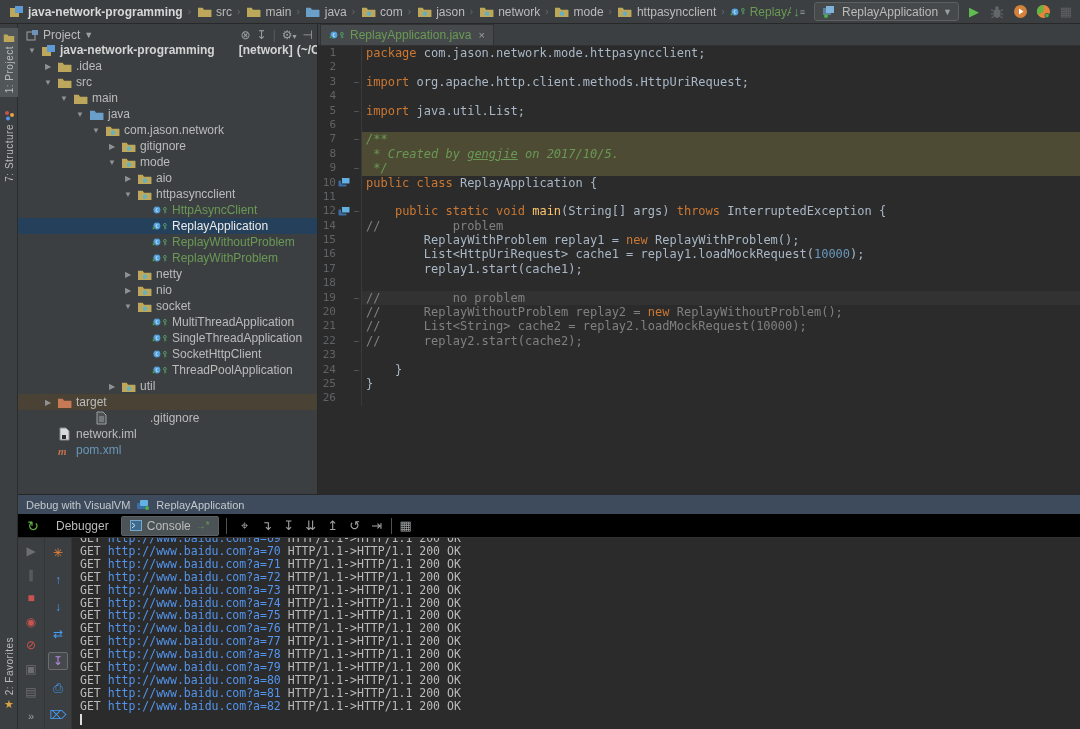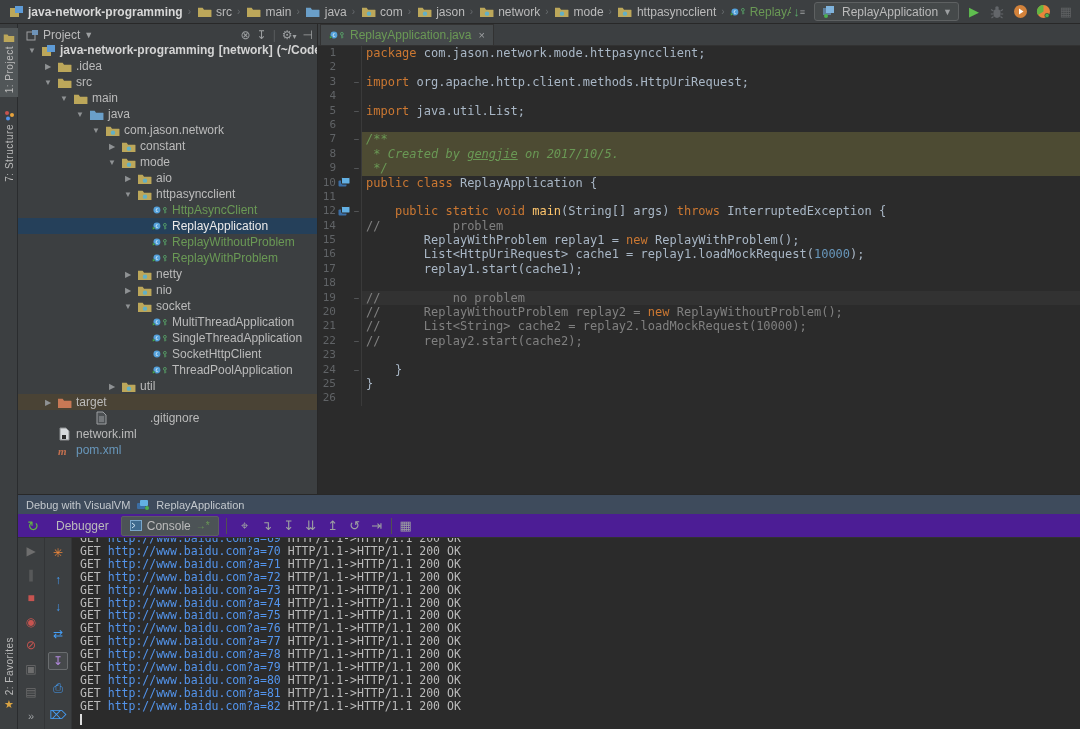--- a/index.html
+++ b/index.html
@@ -32,21 +32,21 @@
   .trow { height:16px; display:flex; align-items:center; white-space:nowrap; font-size:12px; color:#bbbbbb; cursor:default; }
   .trow .arrow { width:16px; text-align:center; font-size:8px; color:#8f9294; flex:none; }
   .trow .ticn { width:16px; height:16px; flex:none; display:flex; align-items:center; justify-content:center; }
   .trow .lbl { padding-left:4px; }
   .trow.selected { background:#25405a; }
   .trow.selected .lbl { color:#eaeaea; }
   .trow.hl { background:#4a4335; }
   .trow.green .lbl { color:#6a9955; }
   .trow.blue .lbl { color:#6897bb; }
   .trow.boldroot .lbl { font-weight:bold; color:#d4d4d4; }
-  .suffix-bold { font-weight:bold; color:#d4d4d4; }
+  .suffix-bold { font-weight:bold; color:#d4d4d4;margin-left:20px; }
   .suffix-path { color:#6b6e70; font-weight:normal; }
   .keyicn { margin-left:1px; }
   
   #editor { left:317px; top:24px; width:763px; height:470px; background:#2b2b2b; border-left:1px solid #282828; }
   #tabbar { height:22px; background:#3c3f41; border-bottom:1px solid #323232; display:flex; align-items:flex-end; }
   #tab-active { height:21px; background:#45494b; border:1px solid #323232; border-bottom:none; display:flex;
     align-items:center; gap:5px; padding:0 8px; font-size:12px; color:#6a9955; margin-left:2px; }
   #tab-close { color:#9da0a2; font-size:11px; padding-left:2px; }
   #code { position:absolute; top:22px; left:0; right:0; bottom:0; font-family:"DejaVu Sans Mono", monospace; font-size:12px; }
   .eline { height:14.4px; line-height:14.4px; display:flex; white-space:pre; }
@@ -57,21 +57,21 @@
   .eline .ecode { flex:1; padding-left:4px; color:#a9b7c6; }
   .eline.sel .ecode { background:#4d4b33; }
   .eline.caret .ecode { background:#323232; }
   .kw { color:#cc7832; }
   .doc { color:#6a9955; font-style:italic; }
   .docu { color:#6a9955; font-style:italic; text-decoration:underline; }
   .cmt { color:#808080; }
   .num { color:#6897bb; }
   .fn { color:#ffc66d; }
   
-  #debug { left:18px; top:494px; width:1062px; height:235px; background:#4c1d95; border-top:1px solid #282828; }
+  #debug { left:18px; top:494px; width:1062px; height:235px; background:#000000; border-top:1px solid #282828; }
   #debug-header { height:19px; background:#3e4b5c; display:flex; align-items:center; gap:6px; padding:0 8px;
     font-size:11px; color:#c3c8cd; }
   #debug-toolbar { height:24px; display:flex; align-items:center; gap:4px; padding:0 4px; border-bottom:1px solid #323232; }
   .dtab { font-size:12px; color:#bbbbbb; padding:2px 8px; display:flex; align-items:center; gap:5px; border-radius:2px; }
   .dtab.selected { background:#4c5356; border:1px solid #5b5f61; }
   .dbicon { color:#9da0a2; font-size:13px; width:22px; text-align:center; }
   .vsep { width:1px; height:16px; background:#515151; margin:0 3px; }
   #debug-body { position:absolute; top:43px; left:0; right:0; bottom:0; display:flex; }
   .icol { width:27px; background:#3c3f41; display:flex; flex-direction:column; align-items:center; padding-top:6px; gap:9px; flex:none; }
   .icol.sep { border-right:1px solid #333537; }
@@ -344,21 +344,21 @@
         <span class="lbl">com.jason.network</span>
       </div>
       <div class="trow" style="padding-left: 86px;">
         <span class="arrow">▶</span>
         <span class="ticn">
           <svg width="15" height="13" viewBox="0 0 16 14">
             <path d="M1 3h5l1.5 2H15a.5.5 0 0 1 .5.5V13H1z" fill="#bca75a"></path>
             <circle cx="8.5" cy="9.3" r="2.4" fill="#62b0c6"></circle>
           </svg>
         </span>
-        <span class="lbl">constant</span>
+        <span class="lbl">gitignore</span>
       </div>
       <div class="trow" style="padding-left: 86px;">
         <span class="arrow">▼</span>
         <span class="ticn">
           <svg width="15" height="13" viewBox="0 0 16 14">
             <path d="M1 3h5l1.5 2H15a.5.5 0 0 1 .5.5V13H1z" fill="#bca75a"></path>
             <circle cx="8.5" cy="9.3" r="2.4" fill="#62b0c6"></circle>
           </svg>
         </span>
         <span class="lbl">mode</span>

